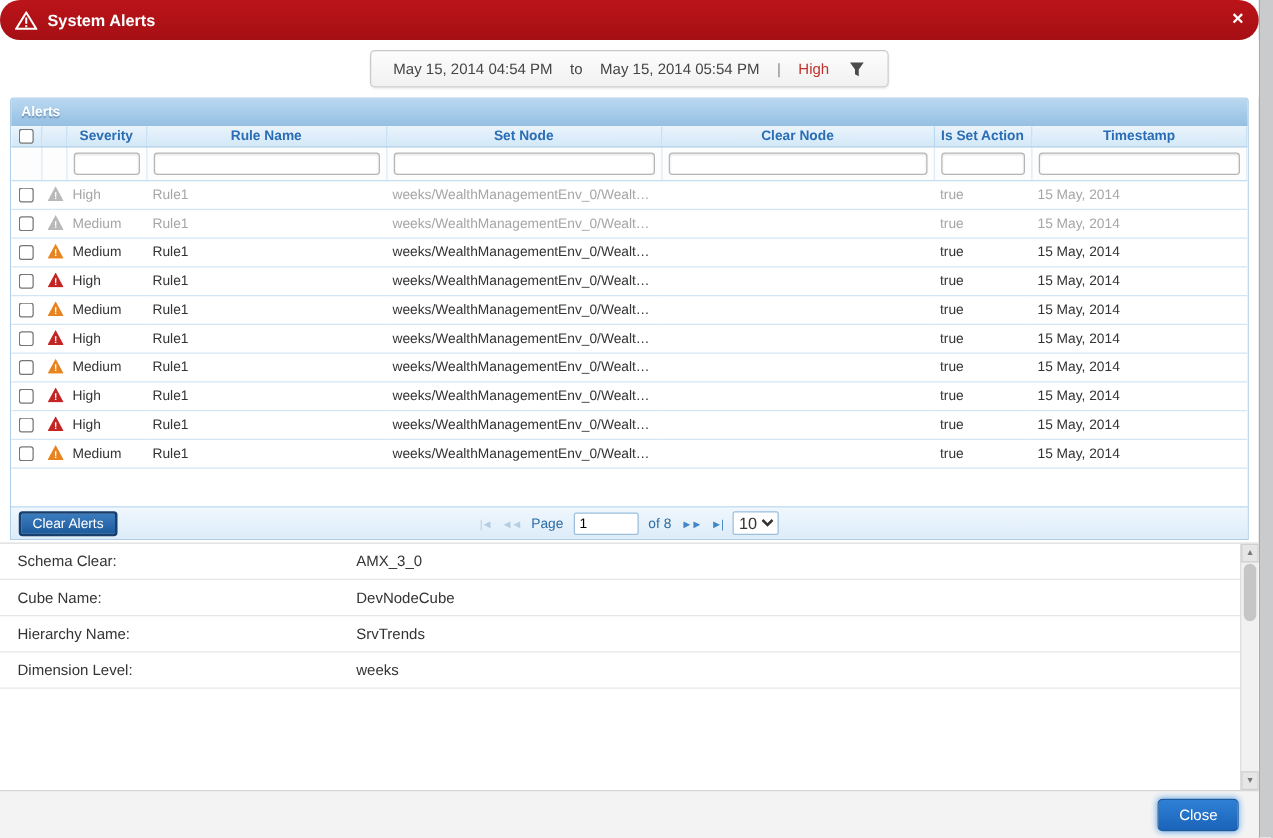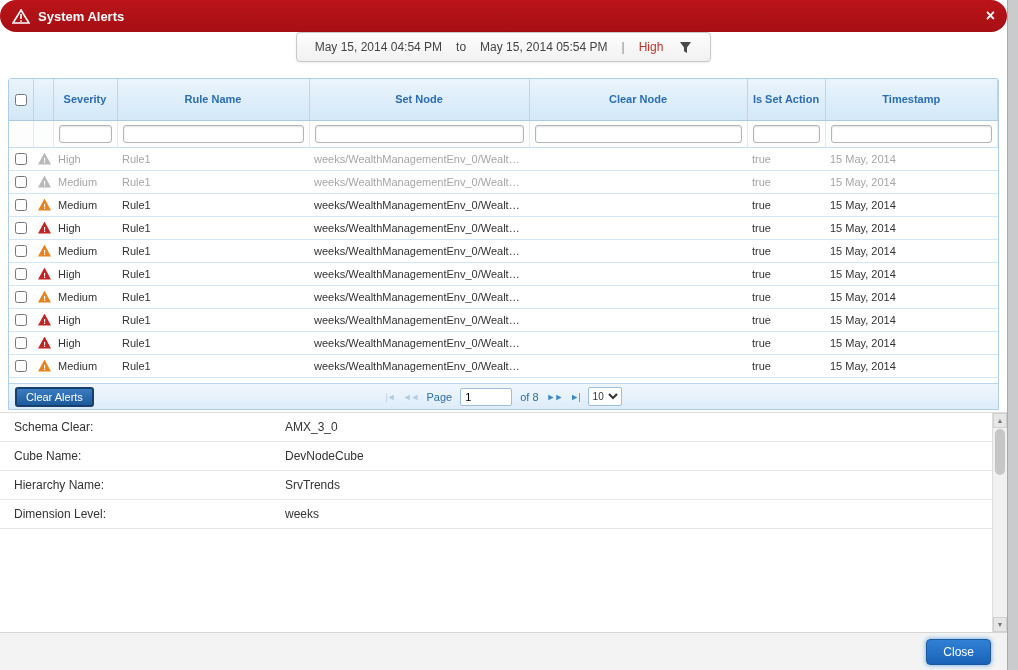--- a/index.html
+++ b/index.html
@@ -21,21 +21,21 @@
   .dialog-header {
     flex:0 0 32px;
     background:linear-gradient(#bb1419,#a50f14);
     color:#fff; display:flex; align-items:center;
     padding:0 12px; font-weight:bold; font-size:13px;border-radius:16px;
   }
   .dialog-header .warn-icon { margin-right:8px; display:inline-flex; }
   .dialog-header .spacer { flex:1; }
   .close-x { font-size:16px; font-weight:bold; cursor:pointer; line-height:1; }
   
-  .filterbar-wrap { flex:0 0 46px; display:flex; justify-content:center; background:#fff; }
+  .filterbar-wrap { flex:0 0 46px; display:flex; justify-content:center; align-items:center; background:#fff; }
   .filterbar {
     display:inline-flex; align-items:center; gap:14px;
     border:1px solid #c9c9c9; border-radius:4px;
     background:linear-gradient(#fdfdfd,#f1f1f1);
     height:30px; padding:0 18px;
     font-size:12px; color:#444;
     box-shadow:0 1px 2px rgba(0,0,0,.08);
   }
   .filterbar .sev { color:#c2332b; }
   .filterbar .sep { color:#888; }
@@ -45,21 +45,21 @@
   .panel-header {
     height:22px; line-height:22px; padding-left:8px;
     background:linear-gradient(#b9d8f0,#95bfe2);
     color:#fff; font-weight:bold; font-size:11px;
     border-radius:2px 2px 0 0;
     text-shadow:0 1px 1px rgba(60,100,140,.5);
   }
   .grid-body { height:304px; overflow:hidden; background:#fff; }
   table { width:100%; border-collapse:collapse; table-layout:fixed; font-size:11px; }
   thead tr.cols th {
-    height:41px;
+    height:16px;
     background:linear-gradient(#eaf4fc,#d3e8f7);
     color:#2a6db5; font-weight:bold; font-size:11px;
     border-right:1px solid #b9d7ef; border-bottom:1px solid #aacbe6;
     text-align:center; overflow:hidden; white-space:nowrap;
   }
   thead tr.filters td {
     height:27px; background:#fdfdfd;
     border-right:1px solid #dcebf7; border-bottom:1px solid #c4ddf0;
     padding:0 5px; text-align:center;
   }
@@ -100,21 +100,21 @@
     font-family:inherit;
   }
   .pg-ico { font-size:9px; letter-spacing:-1px; cursor:pointer; user-select:none; }
   .pg-ico.disabled { color:#b5cde0; cursor:default; }
   .pg-ico.active { color:#3f87c6; }
   .pager input {
     width:52px; height:18px; border:1px solid #9bbfdd; border-radius:2px;
     font-size:11px; padding:0 4px; outline:none;
   }
   .pager select {
-    height:19px; font-size:10px; border:1px solid #9bbfdd; border-radius:2px;
+    height:19px; font-size:13px; border:1px solid #9bbfdd; border-radius:2px;
     background:#fff; color:#333;
   }
   
   .details { position:relative; flex:1; margin:2px 0 0 0; border-top:1px solid #dcdcdc; overflow:hidden; background:#fff; }
   .detail-row {
     display:flex; align-items:center; height:29px;
     border-bottom:1px solid #e7e7e7; font-size:12px;
   }
   .detail-label { width:285px; padding-left:14px; color:#333; }
   .detail-value { color:#333; }
@@ -171,20 +171,21 @@
       <span class="sev">High</span>
       <span class="funnel">
         <svg width="13" height="13" viewBox="0 0 13 13">
           <path d="M1 1 H12 L8 6.5 V12 L5 10.3 V6.5 Z" fill="#4a4a4a"></path>
         </svg>
       </span>
     </div>
   </div>
 
   <div class="panel">
+    <div class="panel-header">Alerts</div>
     <div class="grid-body">
       <table>
         <colgroup>
           <col style="width:24px">
             <col style="width:20px">
             <col style="width:64px">
           <col style="width:192px">
             <col style="width:220px">
             <col style="width:218px">
           <col style="width:78px">

